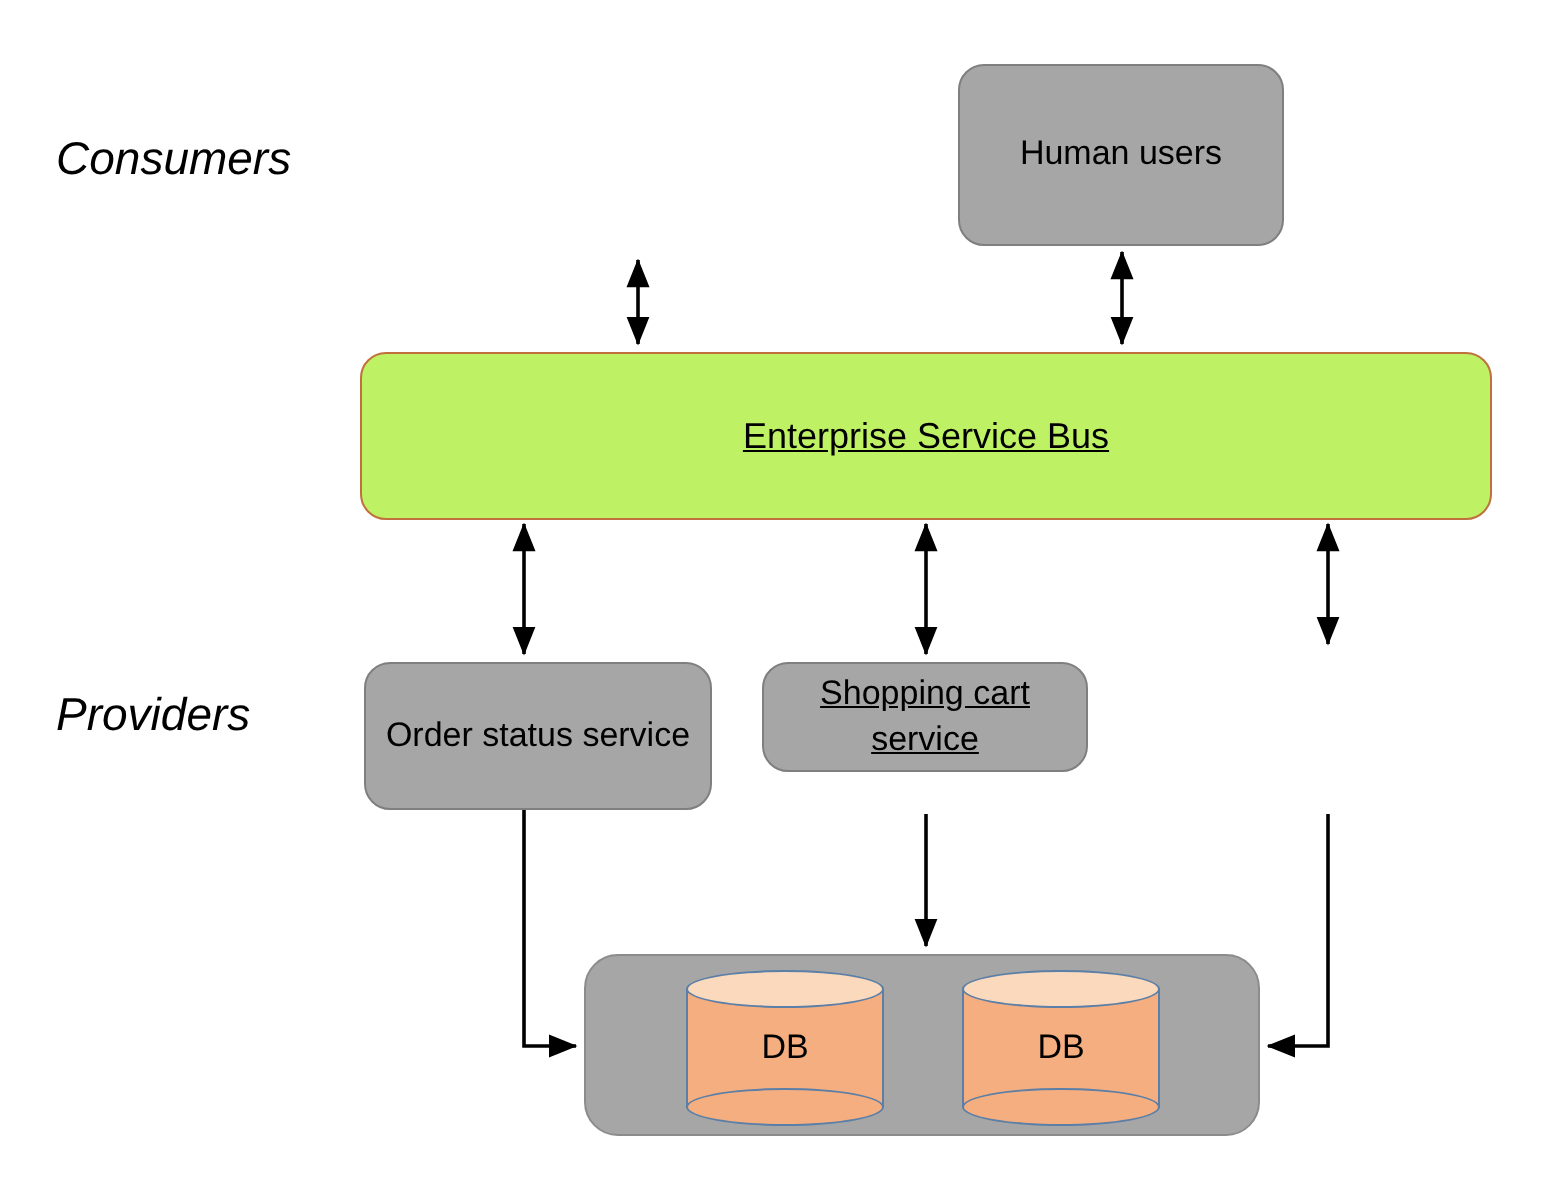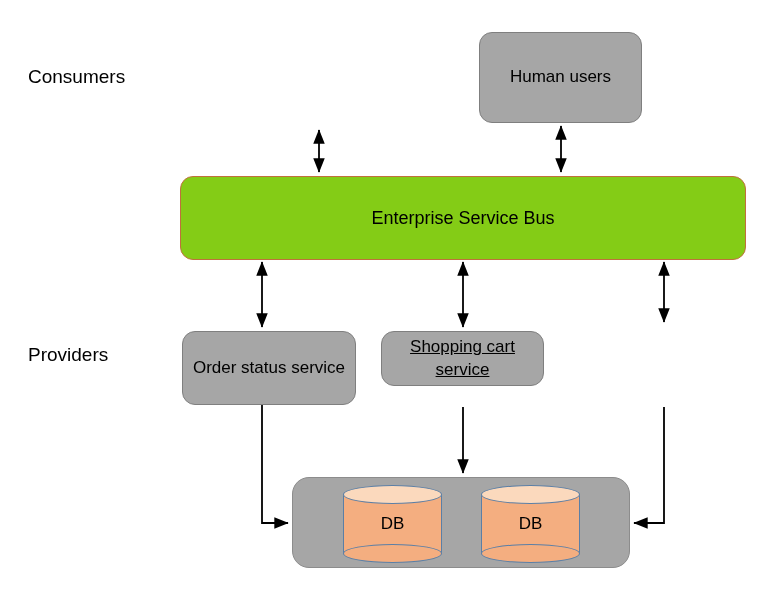--- a/index.html
+++ b/index.html
@@ -13,46 +13,48 @@
   }
   #canvas {
     position: relative;
     width: 775px;
     height: 600px;
     background: #ffffff;
     overflow: hidden;
   }
   .row-label {
     position: absolute;
-    font-size: 19px;
+    font-size: 23px;
     color: #000000;
     white-space: nowrap;
     line-height: 1.1;
+    font-style: italic;
   }
   .node {
     position: absolute;
     box-sizing: border-box;
     display: flex;
     align-items: center;
     justify-content: center;
     text-align: center;
     border-radius: 13px;
     font-size: 17px;
     color: #000000;
     line-height: 1.35;
     padding: 2px 8px;
   }
   .node.gray {
     background: #a6a6a6;
     border: 1px solid #7f7f7f;
   }
   .node.orange {
-    background: #84cc16;
+    background: #bef264;
     border: 1.5px solid #c0703c;
     font-size: 18px;
+    text-decoration: underline;
   }
   .db-container {
     position: absolute;
     box-sizing: border-box;
     background: #a6a6a6;
     border: 1px solid #8c8c8c;
     border-radius: 17px;
   }
   .db {
     position: absolute;

